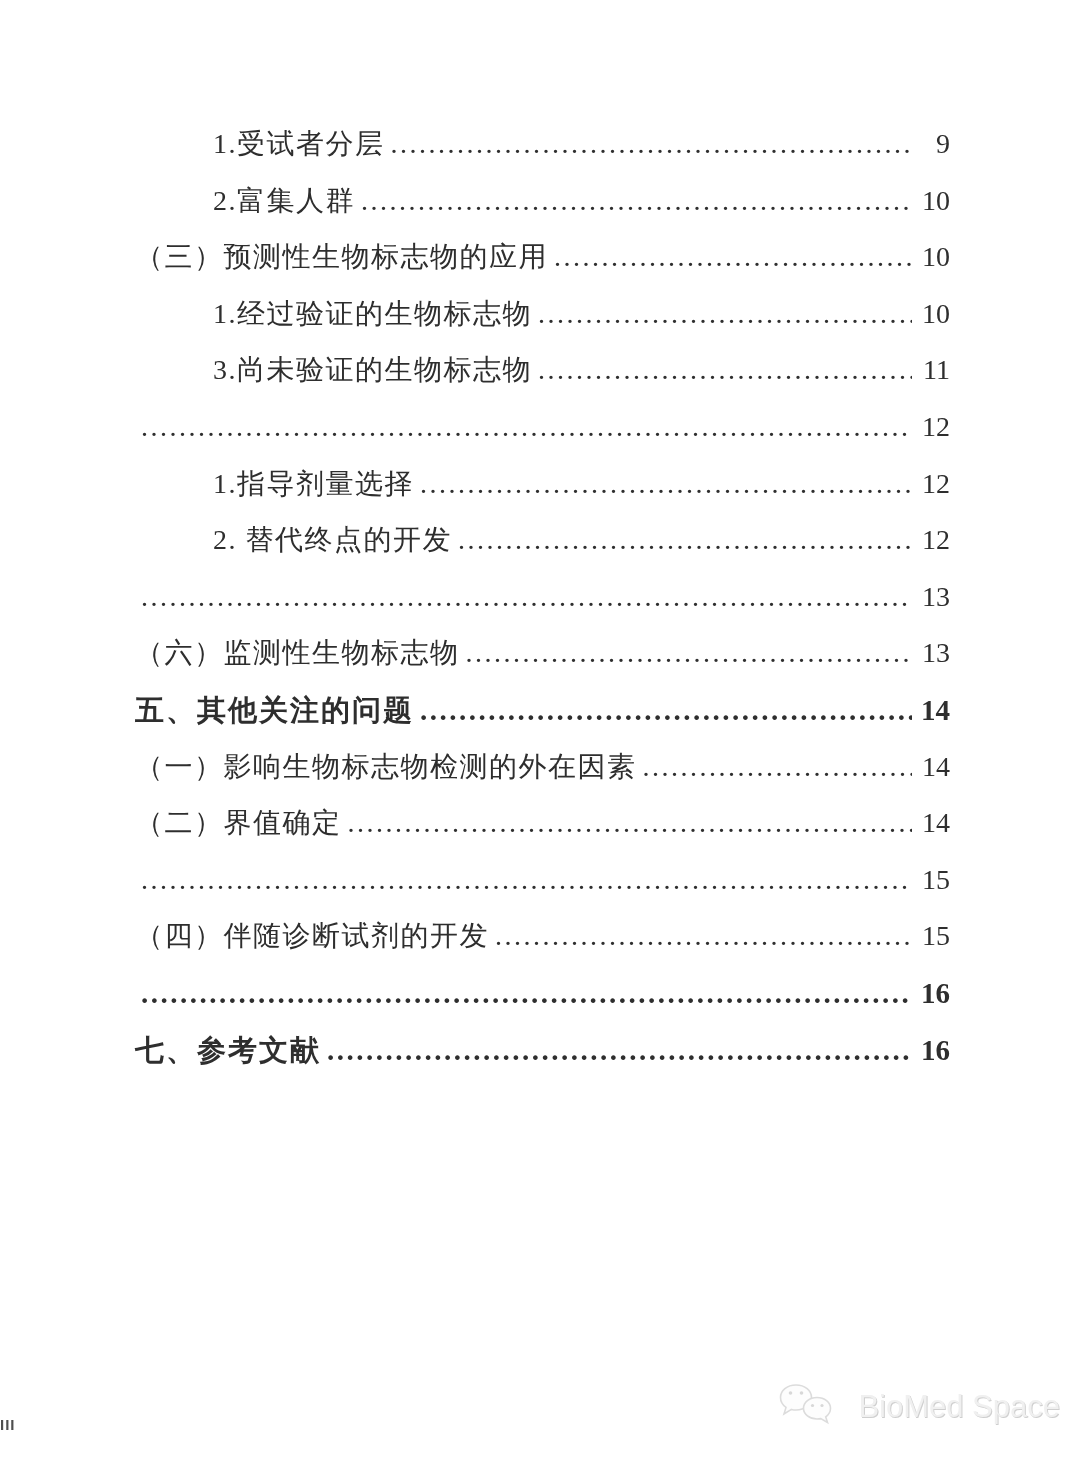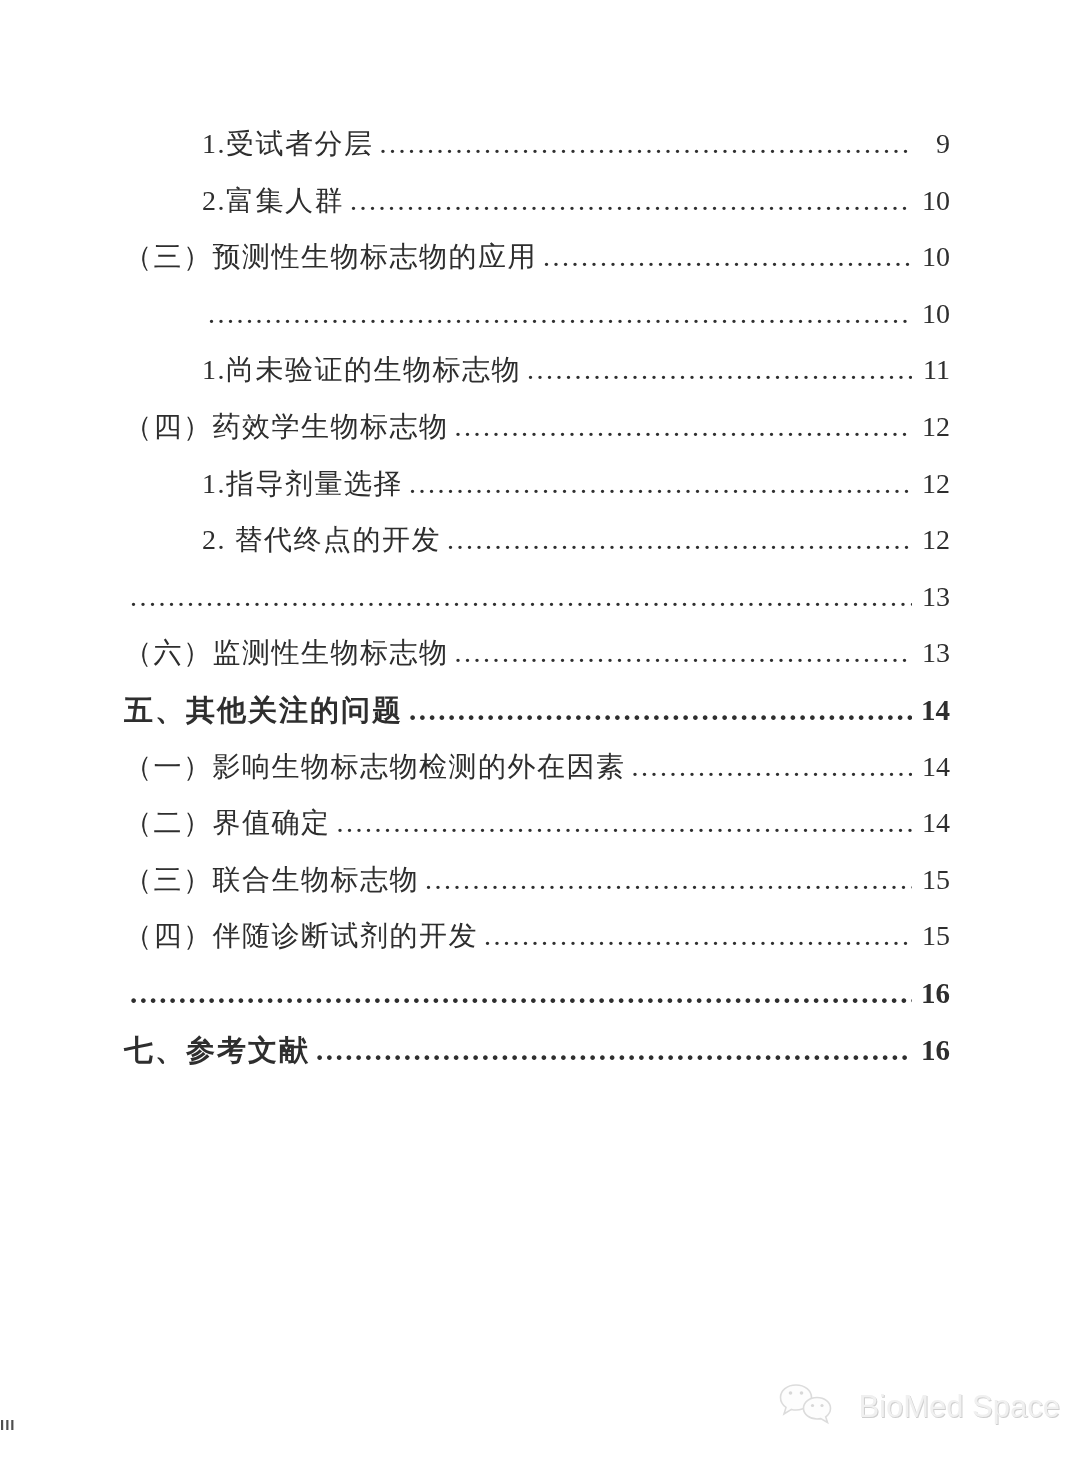--- a/index.html
+++ b/index.html
@@ -12,21 +12,21 @@
     color: #2e2e2e;
     overflow: hidden;
   }
   .page {
     position: absolute;
     inset: 0;
     background: #ffffff;
   }
   .toc {
     position: absolute;
-    left: 124px;
+    left: 135px;
     right: 130px;
     top: 116px;
   }
   .toc-row {
     display: flex;
     align-items: baseline;
     height: 56.6px;
     line-height: 56.6px;
     font-size: 28px;
     letter-spacing: 1.5px;
@@ -107,30 +107,30 @@
         <span class="toc-label">2.富集人群</span>
         <span class="toc-dots"></span>
         <span class="toc-page">10</span>
       </div>
       <div class="toc-row lvl2">
         <span class="toc-label">（三）预测性生物标志物的应用</span>
         <span class="toc-dots"></span>
         <span class="toc-page">10</span>
       </div>
       <div class="toc-row lvl3">
+        <span class="toc-label">1.经过验证的生物标志物</span>
         <span class="toc-dots"></span>
         <span class="toc-page">10</span>
       </div>
       <div class="toc-row lvl3">
-        <span class="toc-label">1.尚未验证的生物标志物</span>
+        <span class="toc-label">3.尚未验证的生物标志物</span>
         <span class="toc-dots"></span>
         <span class="toc-page">11</span>
       </div>
       <div class="toc-row lvl2">
-        <span class="toc-label">（四）药效学生物标志物</span>
         <span class="toc-dots"></span>
         <span class="toc-page">12</span>
       </div>
       <div class="toc-row lvl3">
         <span class="toc-label">1.指导剂量选择</span>
         <span class="toc-dots"></span>
         <span class="toc-page">12</span>
       </div>
       <div class="toc-row lvl3">
         <span class="toc-label">2. 替代终点的开发</span>
@@ -155,21 +155,20 @@
         <span class="toc-label">（一）影响生物标志物检测的外在因素</span>
         <span class="toc-dots"></span>
         <span class="toc-page">14</span>
       </div>
       <div class="toc-row lvl2">
         <span class="toc-label">（二）界值确定</span>
         <span class="toc-dots"></span>
         <span class="toc-page">14</span>
       </div>
       <div class="toc-row lvl2">
-        <span class="toc-label">（三）联合生物标志物</span>
         <span class="toc-dots"></span>
         <span class="toc-page">15</span>
       </div>
       <div class="toc-row lvl2">
         <span class="toc-label">（四）伴随诊断试剂的开发</span>
         <span class="toc-dots"></span>
         <span class="toc-page">15</span>
       </div>
       <div class="toc-row lvl1">
         <span class="toc-dots"></span>

